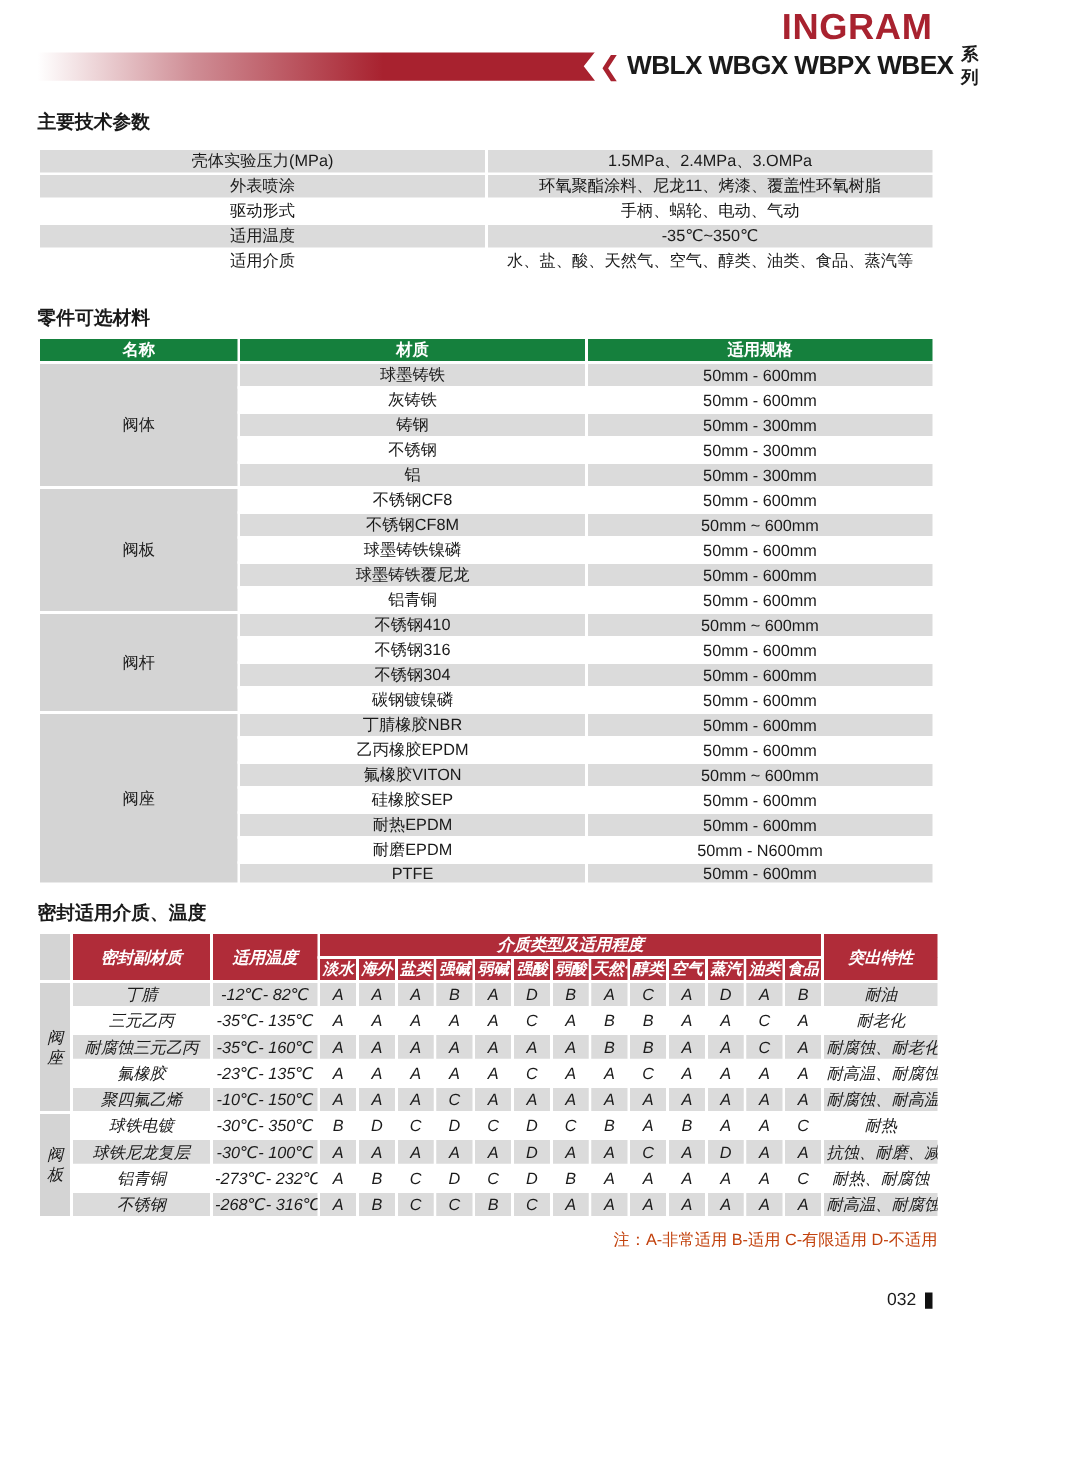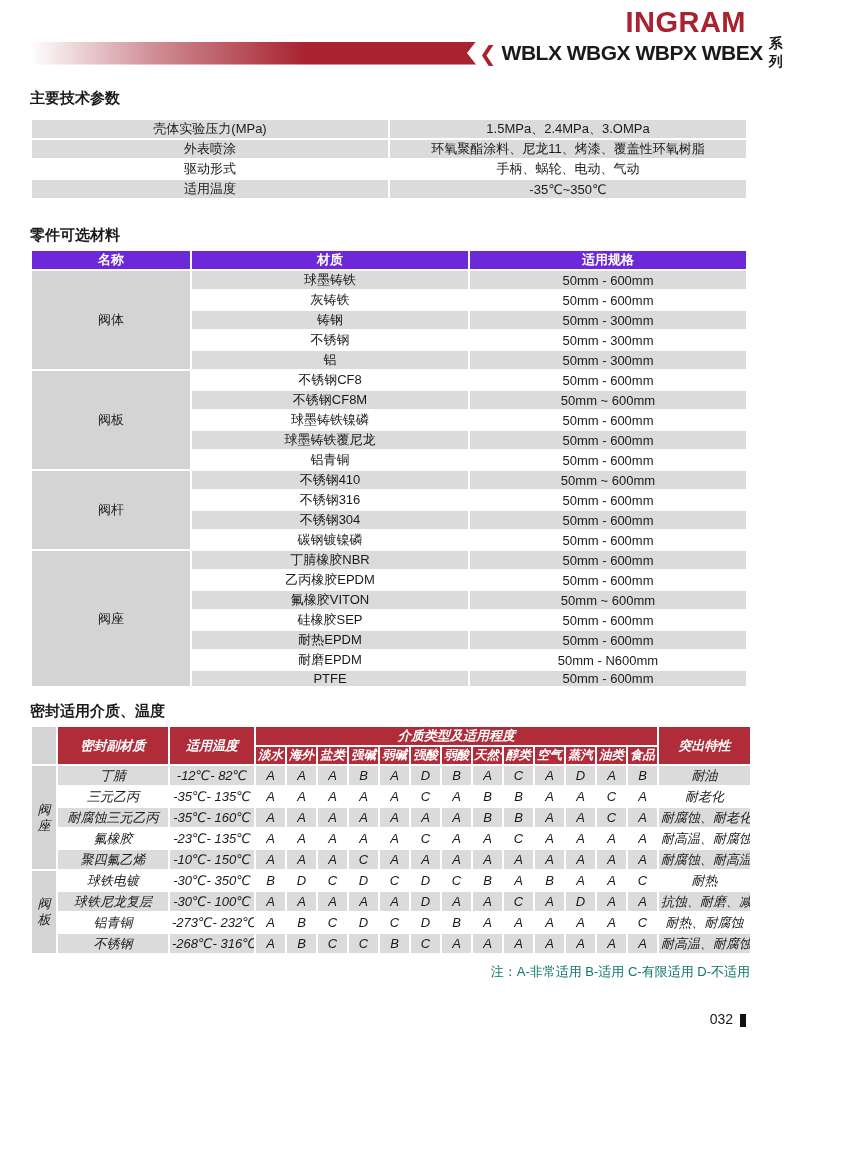--- a/index.html
+++ b/index.html
@@ -33,39 +33,39 @@
 
   table { border-collapse:collapse; table-layout:fixed; font-size:13px; text-align:center; }
   td, th { border:2px solid #ffffff; padding:0 2px; overflow:hidden; white-space:nowrap; }
 
   
   .tech-table { width:716px; margin-top:11px; border-bottom:1px solid #dcdcdc; }
   .tech-table td { height:20px; }
 
   
   .mat-table { width:716px; margin-top:5px; }
-  .mat-table th { background:#6d28d9; color:#ffffff; height:15px; font-weight:bold; }
+  .mat-table th { background:#15803d; color:#ffffff; height:15px; font-weight:bold; }
   .mat-table td { height:15px; }
   .group-name-cell { background:#d4d4d4 !important; }
 
   
   .seal-table { width:720px; margin-top:5px;font-style:italic; }
   .seal-table th { background:#b02c39; color:#ffffff; font-weight:bold; height:18px; }
   .seal-table td { height:21px; }
   .corner-cell { background:#d4d4d4 !important; }
   .vgroup-cell {
     background:#d4d4d4 !important; word-break:break-all; white-space:normal;
     line-height:1.2; padding:0 5px; font-size:13px;
   }
   .media-th { font-size:12.5px; padding:0 1px; }
 
   .row-gray td { background:#dbdbdb; }
   .row-white td { background:#ffffff; }
 
-  .note { width:720px; text-align:right; font-size:13px; margin-top:8px; color:#0f766e; }
+  .note { width:720px; text-align:right; font-size:13px; margin-top:8px; color:#c2410c; }
 
   .pagenum-row {
     width:716px; margin-top:30px; display:flex; justify-content:flex-end;
     align-items:flex-end; gap:7px; font-size:14px; color:#1a1a1a;
   }
   .pagenum-bar { width:6px; height:13px; background:#111111; }
 </style>
 </head>
 <body>
 
@@ -98,20 +98,24 @@
             <td>外表喷涂</td>
             <td>环氧聚酯涂料、尼龙11、烤漆、覆盖性环氧树脂</td>
           </tr>
           <tr class="row-white">
             <td>驱动形式</td>
             <td>手柄、蜗轮、电动、气动</td>
           </tr>
           <tr class="row-gray">
             <td>适用温度</td>
             <td>-35℃~350℃</td>
+          </tr>
+          <tr class="row-white">
+            <td>适用介质</td>
+            <td>水、盐、酸、天然气、空气、醇类、油类、食品、蒸汽等</td>
           </tr>
         </tbody>
     </table>
 
     <h2 class="section-title st2">零件可选材料</h2>
     <table class="mat-table">
       <colgroup>
           <col style="width:160px">
           <col style="width:278px">
           <col style="width:278px">

